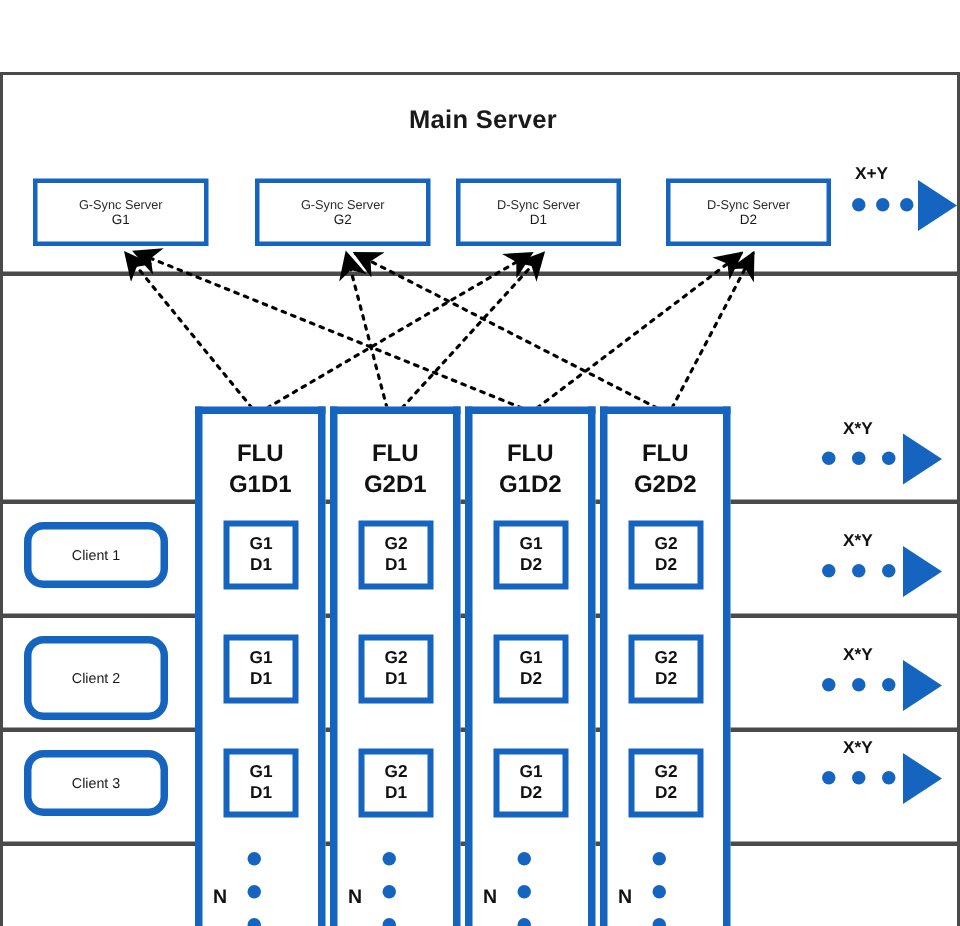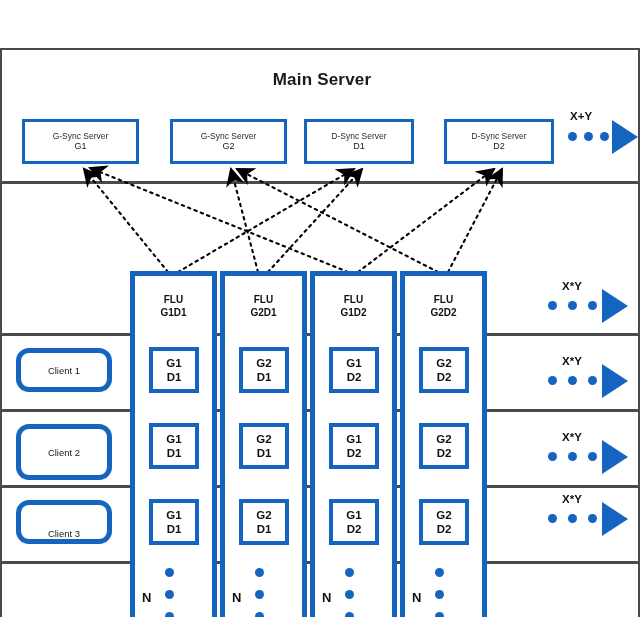--- a/index.html
+++ b/index.html
@@ -26,21 +26,21 @@
   .sync-box .l2{font-size:9px;color:#1a1a1a;font-weight:500;}
 
   
   .flu-col{
     position:absolute;box-sizing:border-box;
     border:5px solid #1565C0;border-top:5px solid #1565C0;border-bottom:none;
     background:#fff;
   }
   .flu-head{
     position:absolute;text-align:center;line-height:1.3;
-    font-size:10px;font-weight:bold;color:#111;
+    font-size:16px;font-weight:bold;color:#111;
   }
   
   .gd-box{
     position:absolute;box-sizing:border-box;
     border:4px solid #1565C0;background:#fff;
     display:flex;flex-direction:column;align-items:center;justify-content:center;
     line-height:1.22;font-size:11.5px;font-weight:bold;color:#111;
   }
   
   .client-box{
@@ -213,21 +213,21 @@
   </div>
   <div class="gd-box" style="left:327px;top:373px;width:50px;height:46px;">
     <span>G1</span>
     <span>D2</span>
   </div>
   <div class="gd-box" style="left:417px;top:373px;width:50px;height:46px;">
     <span>G2</span>
     <span>D2</span>
   </div>
 
-  <div class="client-box" style="left:14px;top:450px;width:96px;height:44px;align-items:flex-end;">
+  <div class="client-box" style="left:14px;top:450px;width:96px;height:44px;">
     <span>Client 3</span>
   </div>
   <div class="gd-box" style="left:147px;top:449px;width:50px;height:46px;">
     <span>G1</span>
     <span>D1</span>
   </div>
   <div class="gd-box" style="left:237px;top:449px;width:50px;height:46px;">
     <span>G2</span>
     <span>D1</span>
   </div>

